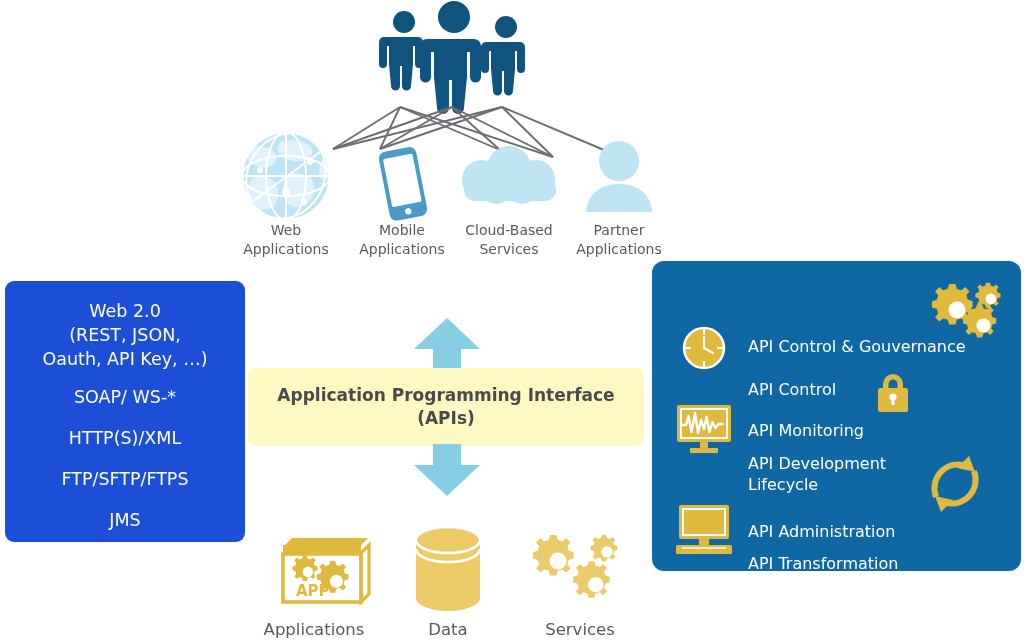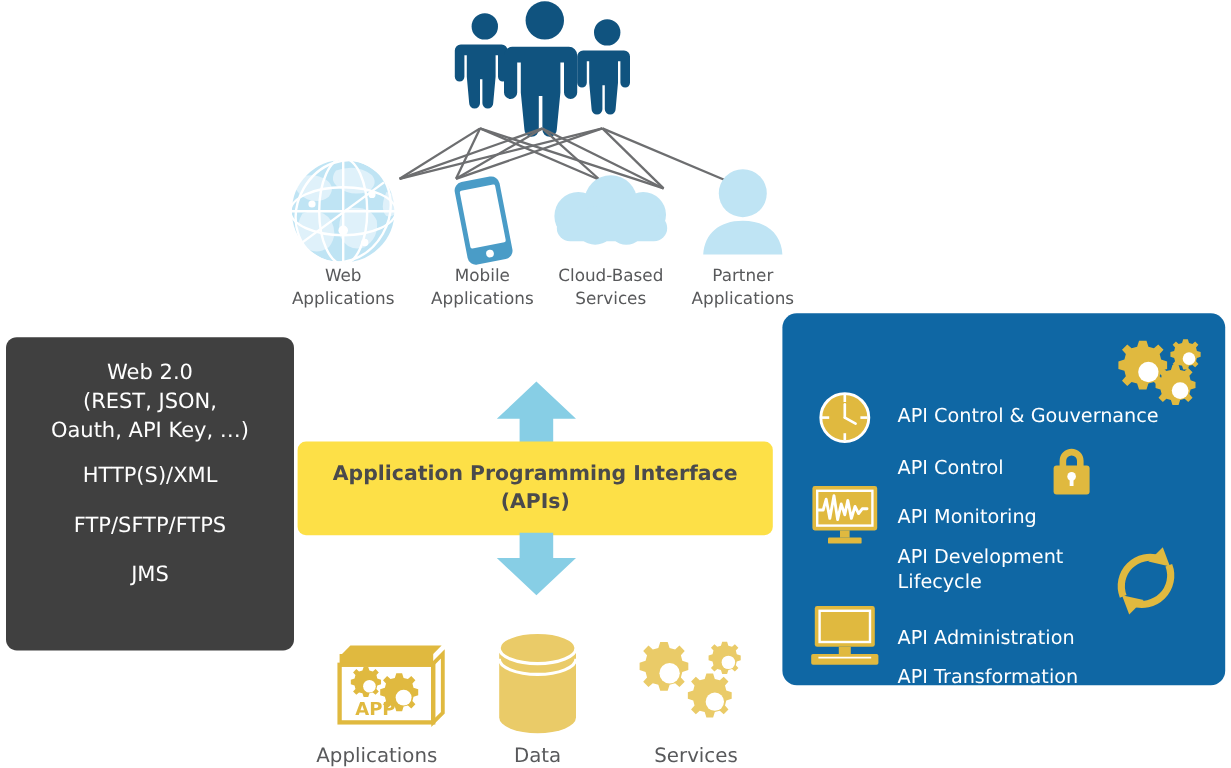--- a/index.html
+++ b/index.html
@@ -20,33 +20,33 @@
   }
 
   
   .channel-label{
     color:#58595b;font-size:14px;line-height:19px;text-align:center;
   }
 
   
   #protocol-panel{
     left:5px;top:281px;width:240px;height:261px;
-    background:#404040;border-radius:9px;
+    background:#1d4ed8;border-radius:9px;
     box-sizing:border-box;padding-top:18px;
   }
   #protocol-panel .pitem{
     color:#ffffff;font-size:17.5px;line-height:24px;text-align:center;
   }
   #protocol-panel .pitem.first{margin-bottom:14px;}
   #protocol-panel .pitem.rest{margin-bottom:17px;}
 
   
   #api-band{
     left:248px;top:368px;width:396px;height:78px;
-    background:#fde047;border-radius:7px;
+    background:#fef9c3;border-radius:7px;
     display:flex;align-items:center;justify-content:center;
   }
   #api-band .api-title{
     color:#4a4a4c;font-size:17px;font-weight:bold;line-height:23px;
     text-align:center;
   }
 
   
   #capability-panel{
     left:652px;top:261px;width:369px;height:310px;
@@ -185,20 +185,21 @@
     <div>Partner</div>
     <div>Applications</div>
   </div>
 
   <div class="abs" id="protocol-panel">
     <div class="pitem first">
       <div>Web 2.0</div>
       <div>(REST, JSON,</div>
       <div>Oauth, API Key, …)</div>
     </div>
+    <div class="pitem rest">SOAP/ WS-*</div>
     <div class="pitem rest">HTTP(S)/XML</div>
     <div class="pitem rest">FTP/SFTP/FTPS</div>
     <div class="pitem">JMS</div>
   </div>
 
   <div class="abs" style="left:414px;top:318px;width:66px;height:52px;">
     <svg width="66" height="52" viewBox="0 0 66 52">
       <path d="M33 0 L66 31 L47 31 L47 52 L19 52 L19 31 L0 31 Z" fill="#87cee5"></path>
     </svg>
   </div>

